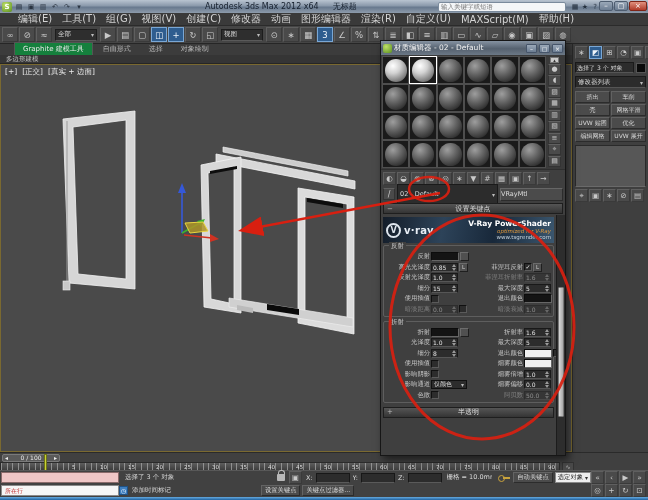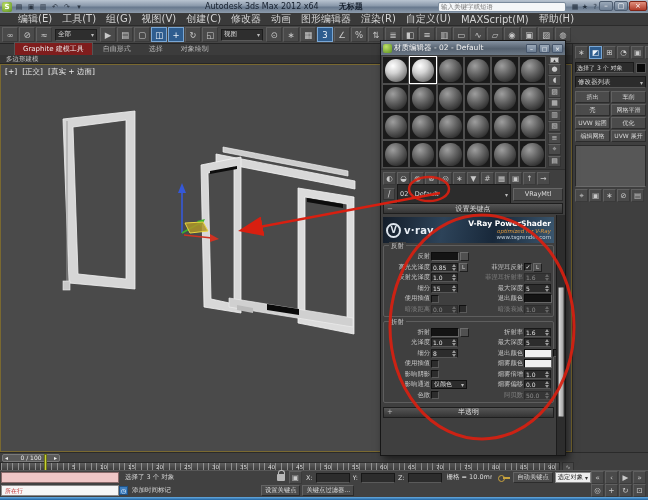--- a/index.html
+++ b/index.html
@@ -6,21 +6,21 @@
 html,body{width:648px;height:500px;overflow:hidden;}
 body{font-family:"DejaVu Sans",sans-serif;background:#3c3c3c;color:#d6d6d6;position:relative;}
 .abs{position:absolute;}
 #app{position:absolute;left:0;top:0;width:648px;height:500px;background:#3c3c3c;overflow:hidden;}
 
 
 #titlebar{left:0;top:0;width:648px;height:13px;background:linear-gradient(#b9c4d1,#8a99ab 45%,#68798e 55%,#8d9bab);display:flex;align-items:center;padding:0 2px;gap:2px;}
 #maxlogo{width:10px;height:10px;border-radius:2px;background:radial-gradient(circle at 35% 30%,#bfe06a,#5a8f1e);color:#fff;font-size:7px;font-weight:bold;text-align:center;line-height:10px;}
 .qa-icon{width:10px;height:10px;font-size:7px;line-height:10px;text-align:center;color:#2a3441;}
 #title-text{position:absolute;left:205px;top:1px;font-size:8px;color:#16202e;white-space:nowrap;}
-#title-doc{margin-left:20px;font-weight:bold;}
+#title-doc{margin-left:14px;}
 #search-wrap{position:absolute;left:438px;top:1.5px;width:128px;height:10px;background:#f4f6f8;border:1px solid #7a8a9c;border-radius:2px;display:flex;align-items:center;}
 #search-wrap input{border:0;outline:0;background:transparent;width:100%;font-size:6.5px;color:#777;padding:0 2px;font-family:"DejaVu Sans",sans-serif;}
 .tbr-icon{width:10px;height:10px;font-size:7px;line-height:10px;text-align:center;color:#24303e;}
 #win-buttons{position:absolute;right:1px;top:1px;display:flex;gap:1px;}
 .winbtn{width:14px;height:10px;font-size:7px;line-height:9px;text-align:center;color:#fff;background:linear-gradient(#9aa8b8,#6c7d92);border:1px solid #4e5d70;border-radius:2px;}
 .winbtn.close{width:18px;background:linear-gradient(#e0907e,#b03a28);border-color:#7e2518;}
 
 
 #menubar{left:0;top:13px;width:648px;height:13px;background:#3a3a3a;border-bottom:1px solid #2b2b2b;display:flex;align-items:center;padding-left:18px;gap:10px;}
 .menu-item{font-size:10px;color:#d4d4d4;white-space:nowrap;}
@@ -29,21 +29,21 @@
 #toolbar{left:0;top:26px;width:648px;height:18px;background:#454545;border-bottom:1px solid #262626;display:flex;align-items:center;padding-left:2px;gap:1px;}
 .icn{width:16px;height:15px;background:#4a4a4a;border:1px solid #3a3a3a;border-top-color:#5f5f5f;border-left-color:#5f5f5f;color:#c9c9c9;font-size:8.5px;display:flex;align-items:center;justify-content:center;flex:0 0 auto;}
 .icn.sel{background:#2e5d8f;border-color:#7aa7d4;color:#eef4fa;}
 .icn.s{width:13px;height:13px;font-size:7.5px;}
 .tb-dd{height:12px;min-width:42px;background:#2e2e2e;border:1px solid #1d1d1d;border-bottom-color:#5a5a5a;display:flex;align-items:center;justify-content:space-between;font-size:6.5px;color:#ddd;padding:0 2px;margin:0 2px;flex:0 0 auto;}
 .caret{font-size:6px;color:#bbb;}
 
 
 #ribbon{left:0;top:44px;width:648px;height:11px;background:#3c3c3c;display:flex;align-items:flex-end;padding-left:14px;gap:2px;}
 .rtab{font-size:7px;color:#b8b8b8;padding:1px 8px;white-space:nowrap;}
-.rtab.active{background:#7f1d1d;border:1px solid #555;border-bottom:0;color:#e8e8e8;}
+.rtab.active{background:#15803d;border:1px solid #555;border-bottom:0;color:#e8e8e8;}
 #ribbon-sub{left:0;top:55px;width:648px;height:9px;background:#353535;border-bottom:1px solid #262626;font-size:6.5px;color:#c4c4c4;padding-left:6px;line-height:9px;}
 
 
 #viewport{left:0;top:64px;width:572px;height:388px;background:#4a4a4a;border:1px solid #7a6930;overflow:hidden;}
 #vp-label{position:absolute;left:4px;top:2px;display:flex;gap:5px;z-index:3;}
 #vp-label span{font-size:7.5px;color:#ececec;}
 
 
 #cpanel{left:572px;top:44px;width:76px;height:408px;background:#3f3f3f;border-left:1px solid #2a2a2a;padding:2px 2px 0 2px;}
 #cp-tabs{display:flex;gap:1px;margin-bottom:3px;}
@@ -70,21 +70,21 @@
 .cell.active{border:1px solid #fff;}
 .sphere{width:100%;height:100%;border-radius:50%;background:radial-gradient(circle at 36% 30%,#9e9e9e,#5e5e5e 45%,#2b2b2b 82%);}
 .sphere.light{background:radial-gradient(circle at 36% 30%,#ffffff,#d2d2d2 35%,#808080 72%,#4a4a4a);}
 #me-side{width:17px;display:flex;flex-direction:column;align-items:center;gap:0.5px;padding-top:1px;}
 .side-icn{width:13px;height:11px;background:#4a4a4a;border:1px solid #333;border-top-color:#606060;color:#c9c9c9;font-size:7px;line-height:9px;text-align:center;}
 .mini-scroll{width:9px;height:6px;background:#c9c9c9;border:1px solid #777;font-size:5px;line-height:4px;text-align:center;color:#333;}
 #me-tools{height:17px;display:flex;align-items:center;gap:1px;padding:1px 2px;border-top:1px solid #2e2e2e;flex:0 0 auto;}
 #me-name-row{height:16px;display:flex;align-items:center;gap:2px;padding:0 2px;flex:0 0 auto;}
 #me-pick{width:12px;height:12px;background:#4a4a4a;border:1px solid #333;border-top-color:#606060;color:#ccc;font-size:8px;line-height:11px;text-align:center;}
 #me-mtl-dd{flex:1;height:20px;background:#2c2c2c;border:1px solid #1a1a1a;border-bottom-color:#555;display:flex;align-items:center;justify-content:space-between;font-size:6.5px;color:#ddd;padding:0 2px;}
-#me-type-btn{width:50px;height:13px;background:#4b4b4b;border:1px solid #2c2c2c;border-top-color:#666;border-left-color:#666;font-size:6.5px;color:#ddd;text-align:center;line-height:11px;}
+#me-type-btn{width:63px;height:13px;background:#4b4b4b;border:1px solid #2c2c2c;border-top-color:#666;border-left-color:#666;font-size:6.5px;color:#ddd;line-height:11px;}
 .roll{height:11px;margin:1px 2px;background:linear-gradient(#555,#343434);border:1px solid #1e1e1e;display:flex;align-items:center;justify-content:center;font-size:7px;color:#ddd;position:relative;flex:0 0 auto;}
 .roll .rsign{position:absolute;left:3px;font-size:7px;color:#bbb;}
 #me-scroll{flex:1;display:flex;overflow:hidden;}
 #me-content{flex:1;overflow:hidden;}
 #me-vscroll{width:9px;background:#2d2d2d;border-left:1px solid #1c1c1c;position:relative;}
 #me-vthumb{position:absolute;left:1px;top:72px;width:6px;height:130px;background:linear-gradient(90deg,#d8d8d8,#a8a8a8);border:1px solid #777;border-radius:1px;}
 
 #banner{height:26px;margin:2px;background:linear-gradient(100deg,#141d29,#2d4359 35%,#18283a 65%,#3b576f);display:flex;align-items:center;padding:0 3px;gap:3px;}
 #vlogo{width:15px;height:15px;border:2px solid #dfe6ee;border-radius:50%;color:#dfe6ee;font-size:8px;font-weight:bold;text-align:center;line-height:12px;flex:0 0 auto;}
 #vray-word{color:#e8eef5;font-size:10px;font-weight:bold;letter-spacing:.3px;}

